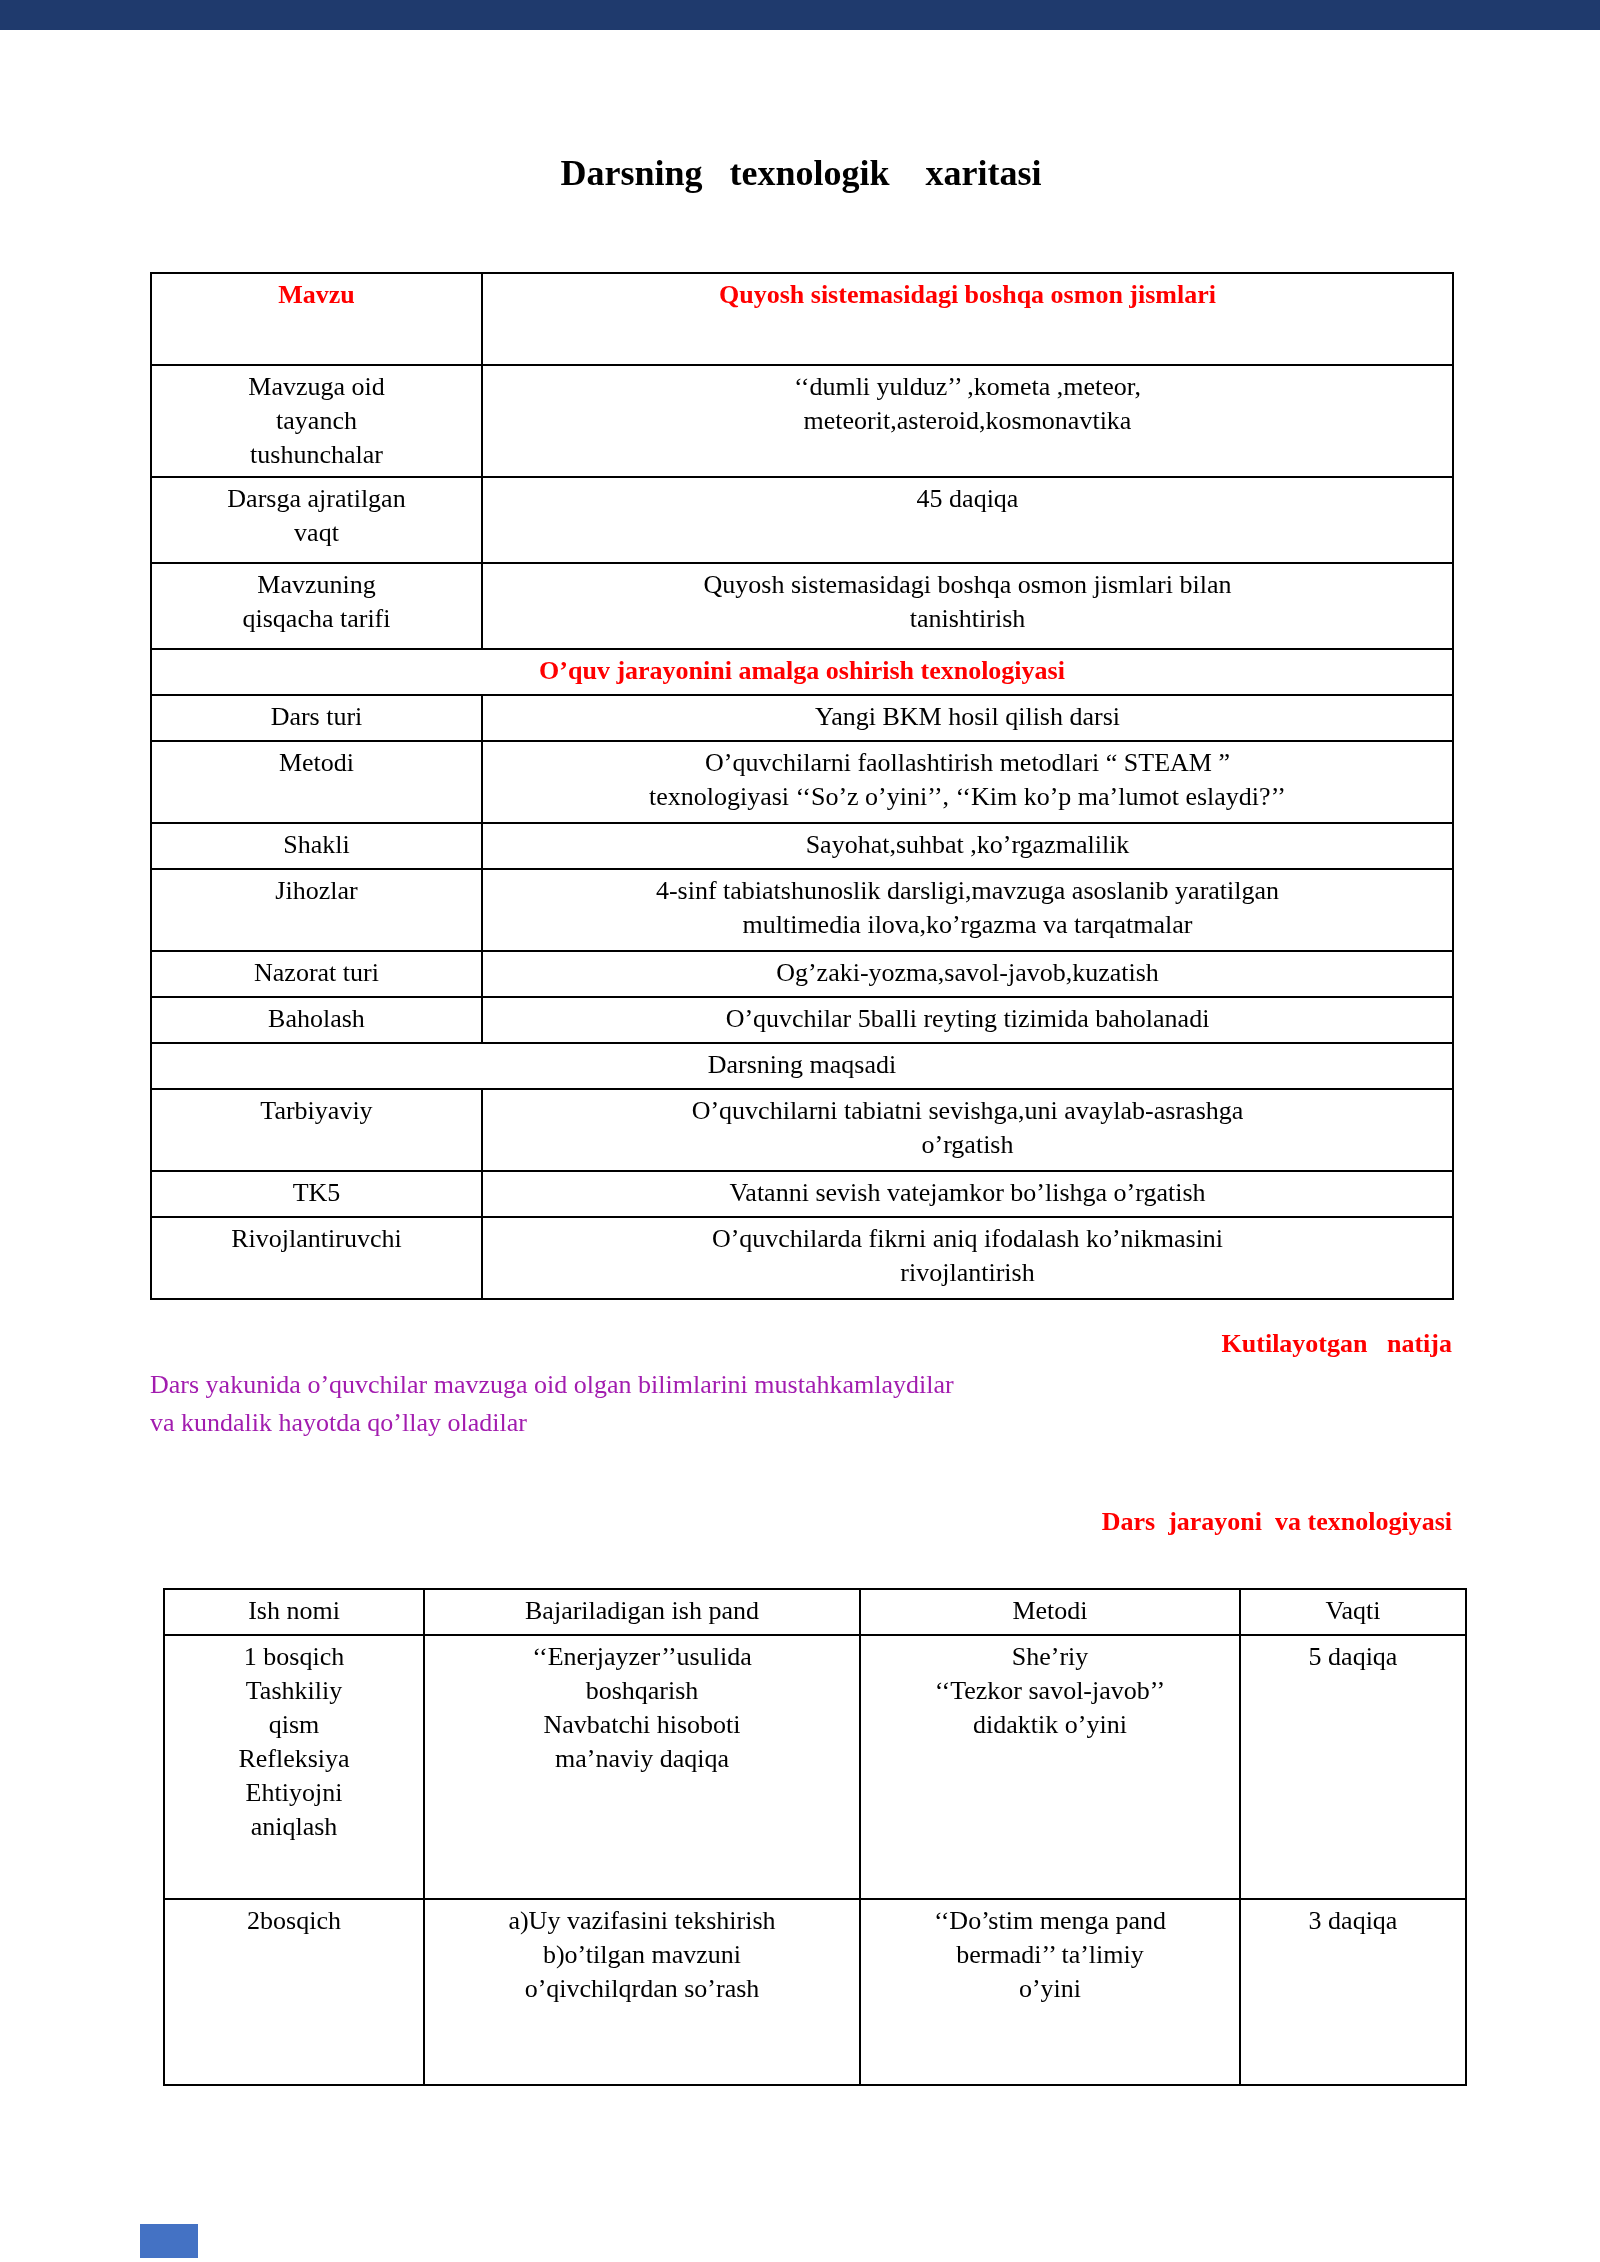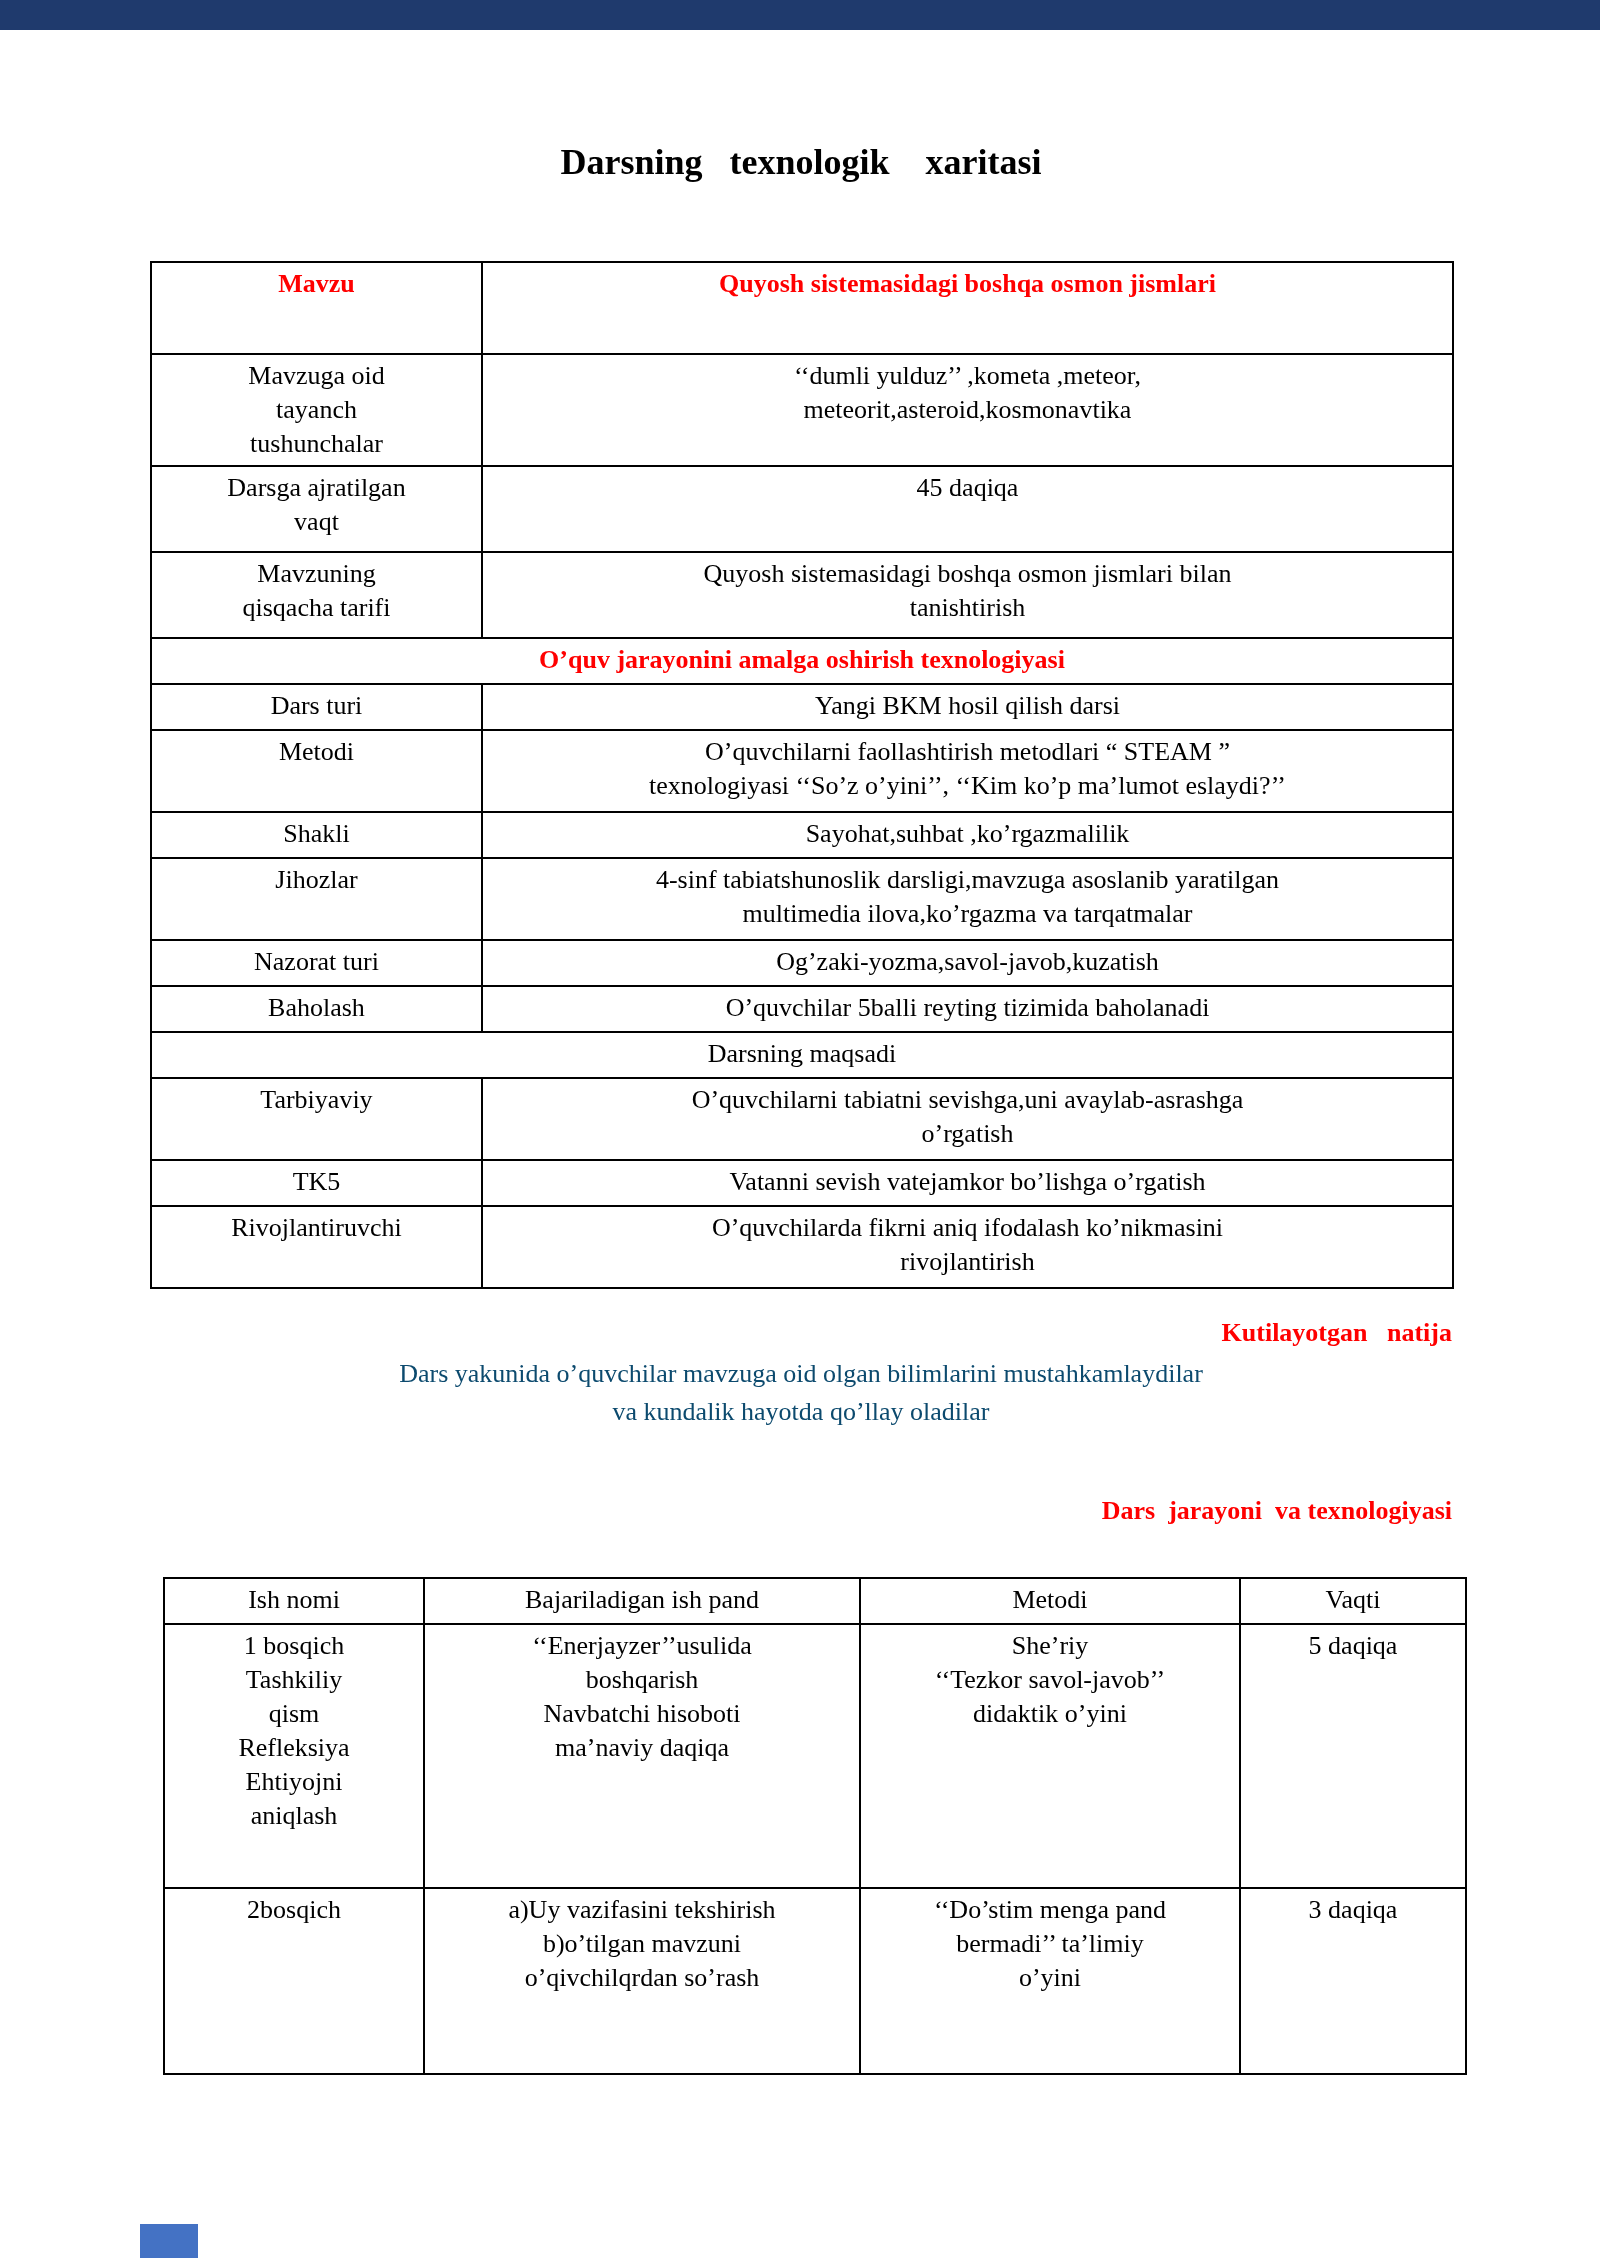--- a/index.html
+++ b/index.html
@@ -23,21 +23,21 @@
     background: #1f3a6d;
   }
   .doc {
     position: absolute;
     top: 0;
     left: 150px;
     width: 1302px;
     padding-top: 140px;
   }
   .title {
-    margin: 1px;
+    margin: 12px;
     font-size: 36px;
     font-weight: bold;
     text-align: center;
     white-space: pre-wrap;
     color: #000000;
   }
   table {
     border-collapse: collapse;
     table-layout: fixed;
     width: 1302px;
@@ -62,23 +62,22 @@
     font-weight: bold;
     color: #ff0000;
     text-align: right;
     white-space: pre-wrap;
     line-height: 36px;
   }
   .outcome-heading { margin-top: 26px; }
   .para {
     font-size: 26px;
     line-height: 38px;
-    text-align: center;
-    white-space: pre-wrap;
-    color: #0c4a6e;
+    white-space: pre-wrap;
+    color: #a21caf;
     margin-top: 4px;
   }
   .process-heading { margin-top: 62px; }
   .t2 { margin-top: 48px; margin-left: 13px; }
   .t2 col.d1 { width: 260px; }
   .t2 col.d2 { width: 436px; }
   .t2 col.d3 { width: 380px; }
   .t2 col.d4 { width: 226px; }
   .corner-box {
     position: absolute;

